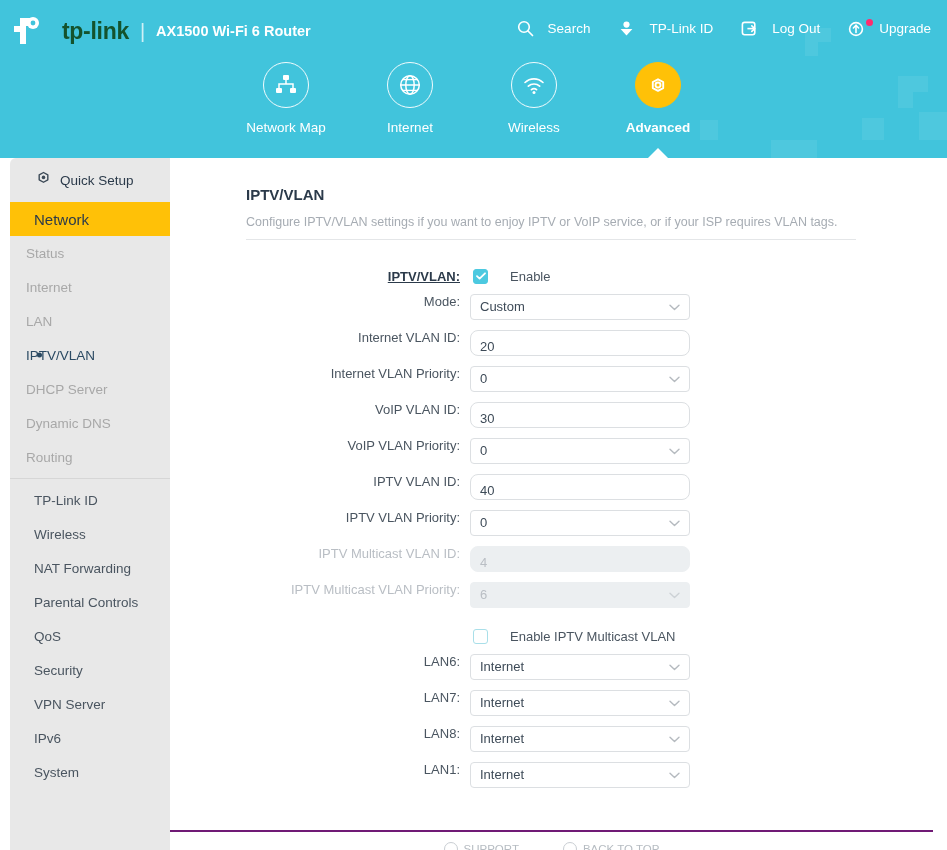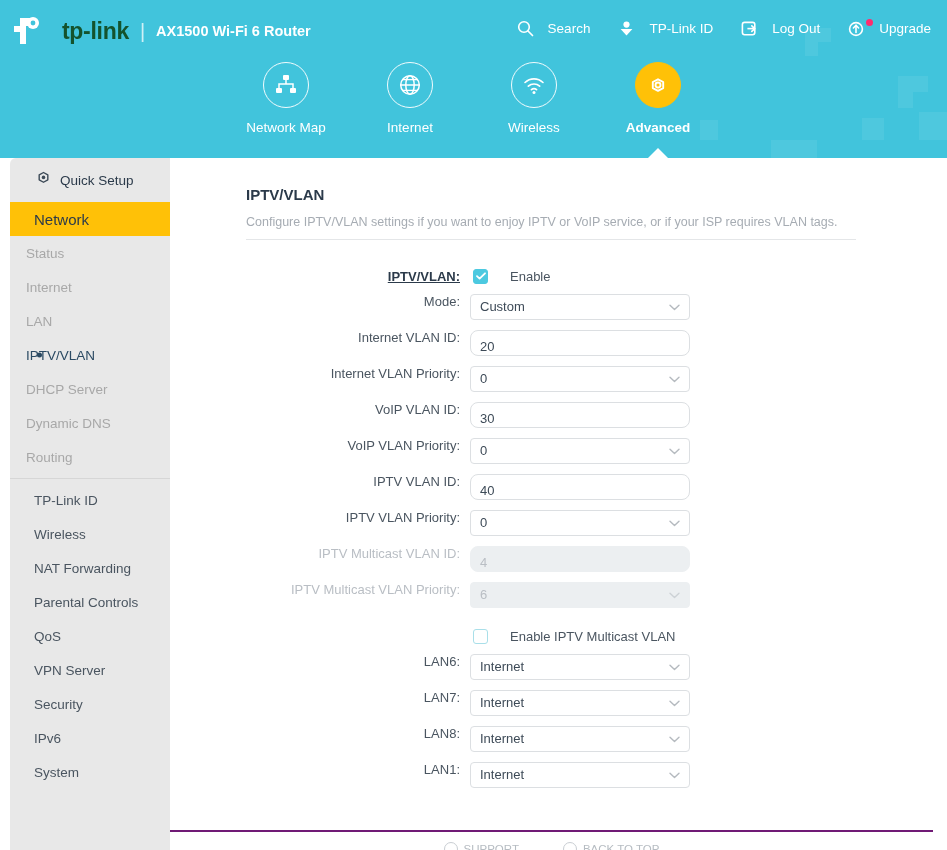--- a/index.html
+++ b/index.html
@@ -332,24 +332,24 @@
   <div class="side-item">
     <span>NAT Forwarding</span>
   </div>
   <div class="side-item">
     <span>Parental Controls</span>
   </div>
   <div class="side-item">
     <span>QoS</span>
   </div>
   <div class="side-item">
+    <span>Security</span>
+  </div>
+  <div class="side-item">
     <span>VPN Server</span>
-  </div>
-  <div class="side-item">
-    <span>Security</span>
   </div>
   <div class="side-item">
     <span>IPv6</span>
   </div>
   <div class="side-item">
     <span>System</span>
   </div>
 </div>
 
 <div class="content">

